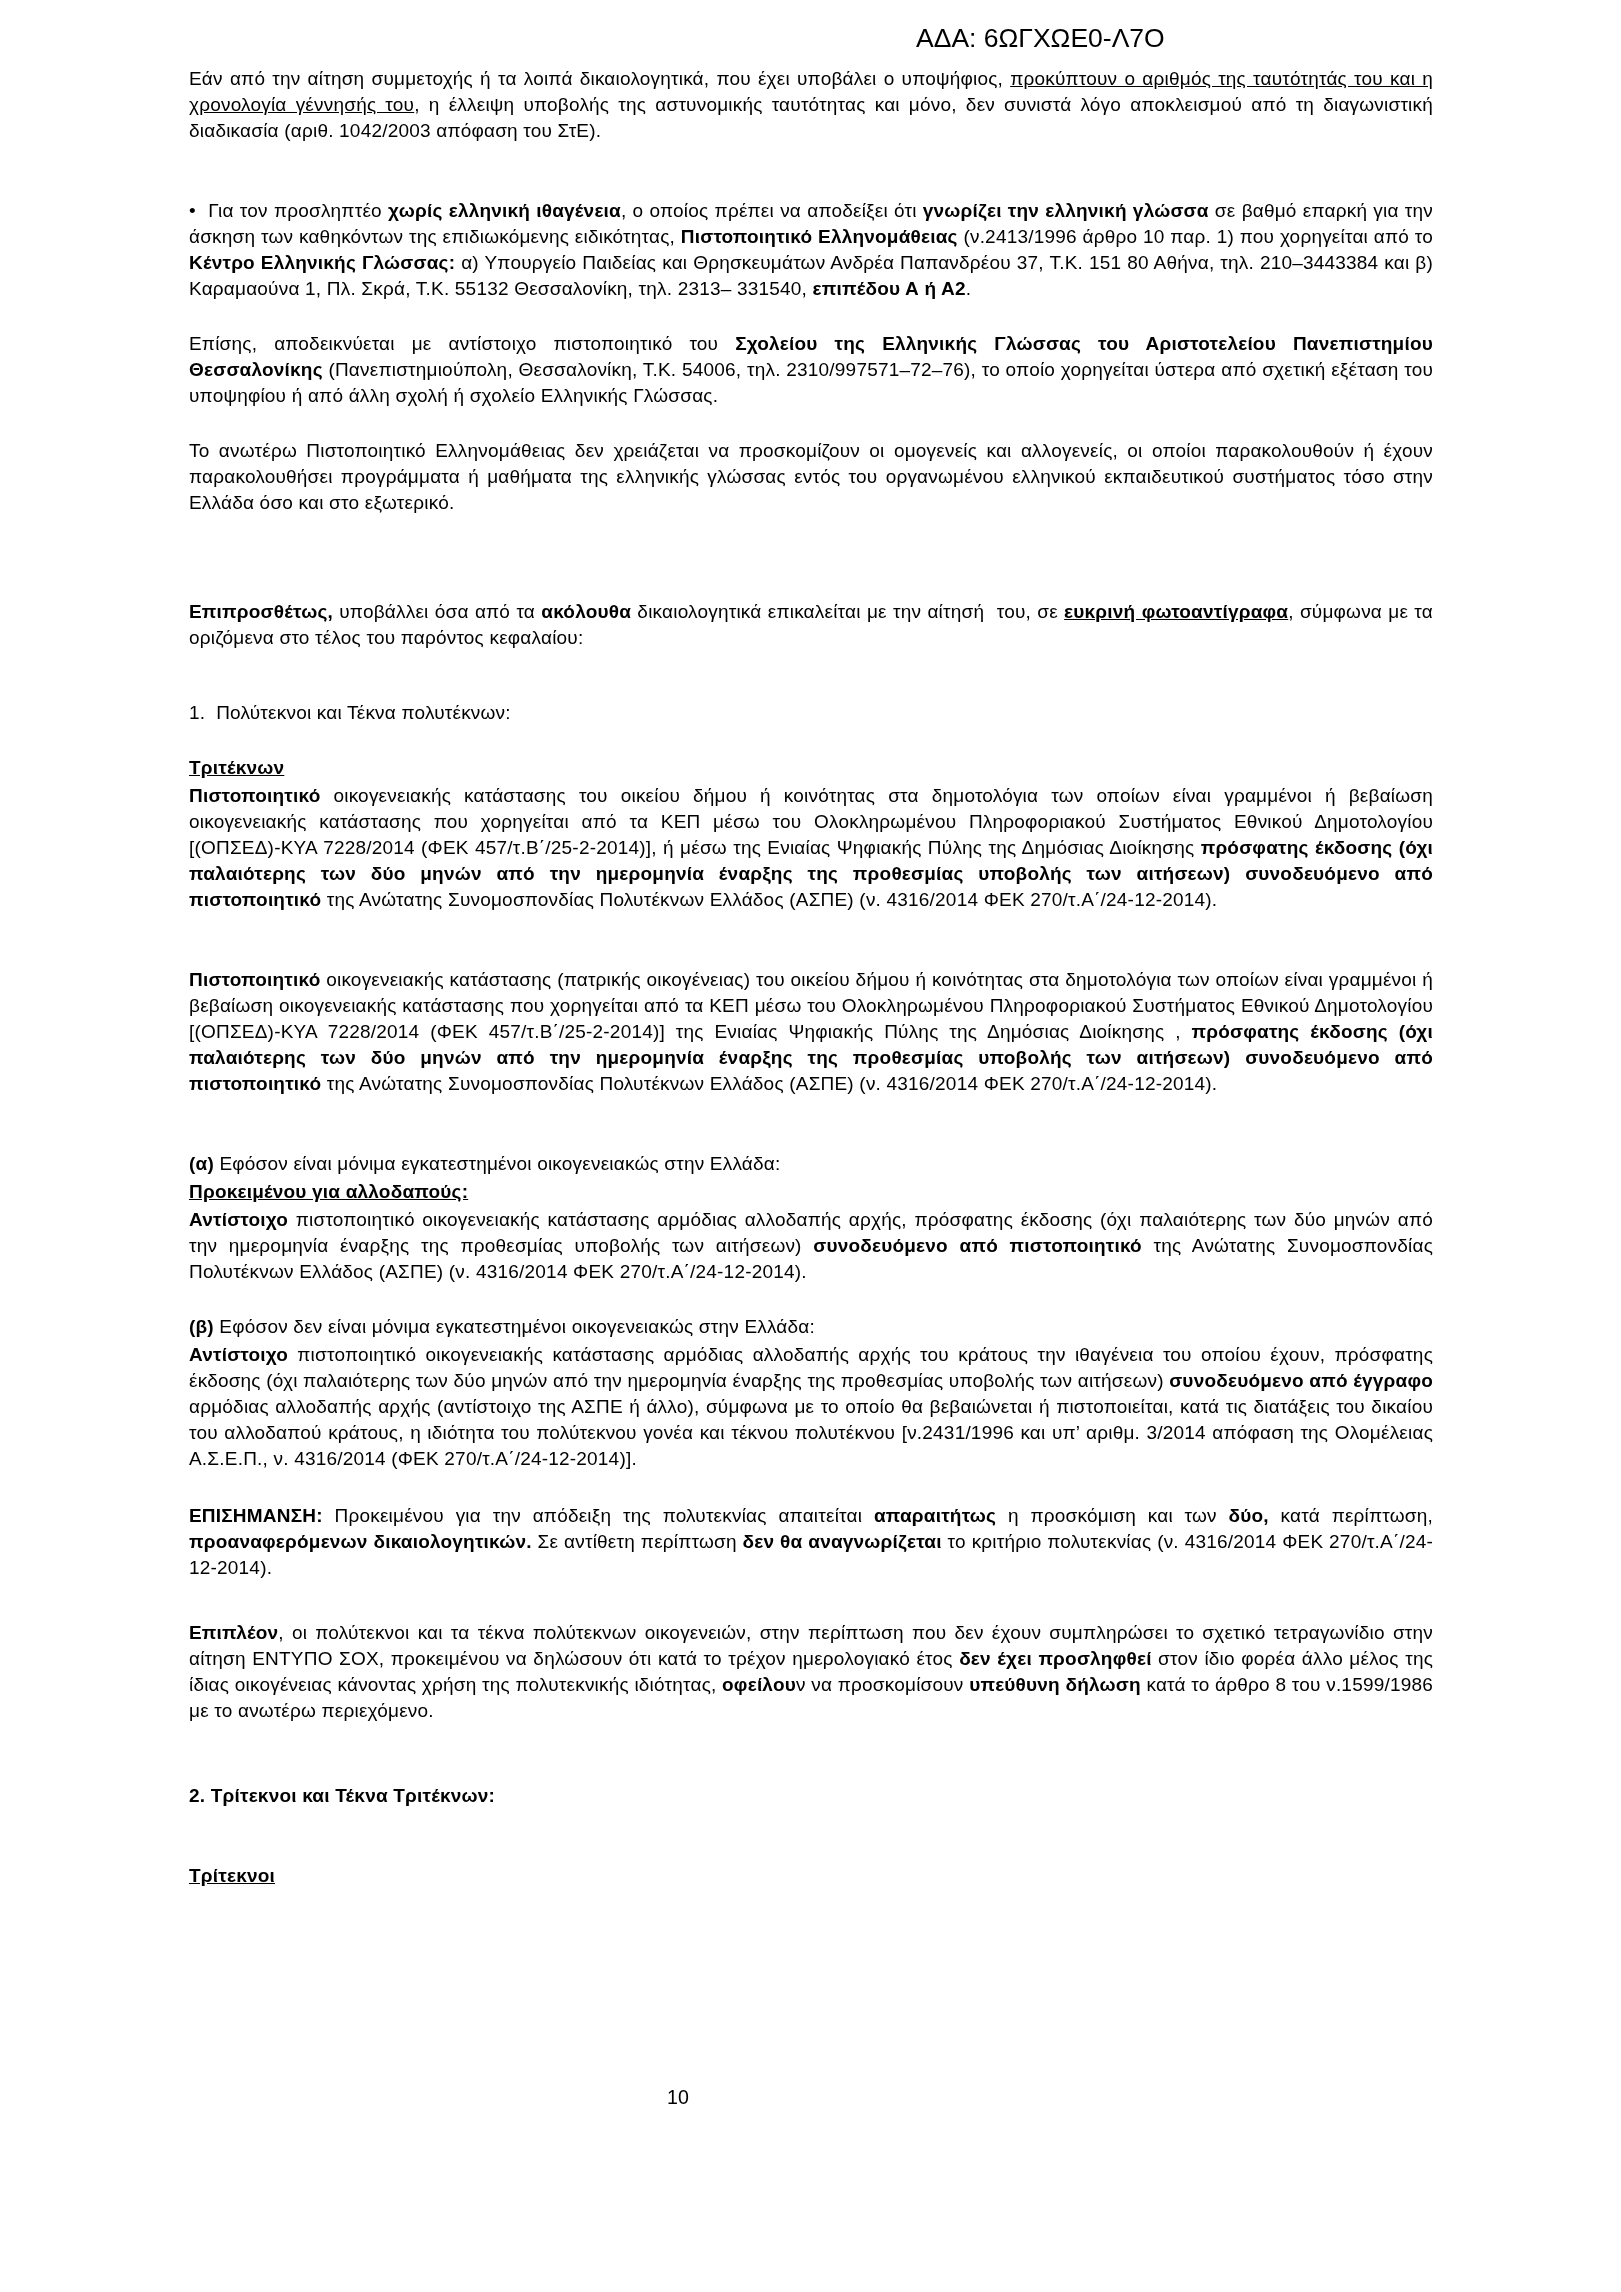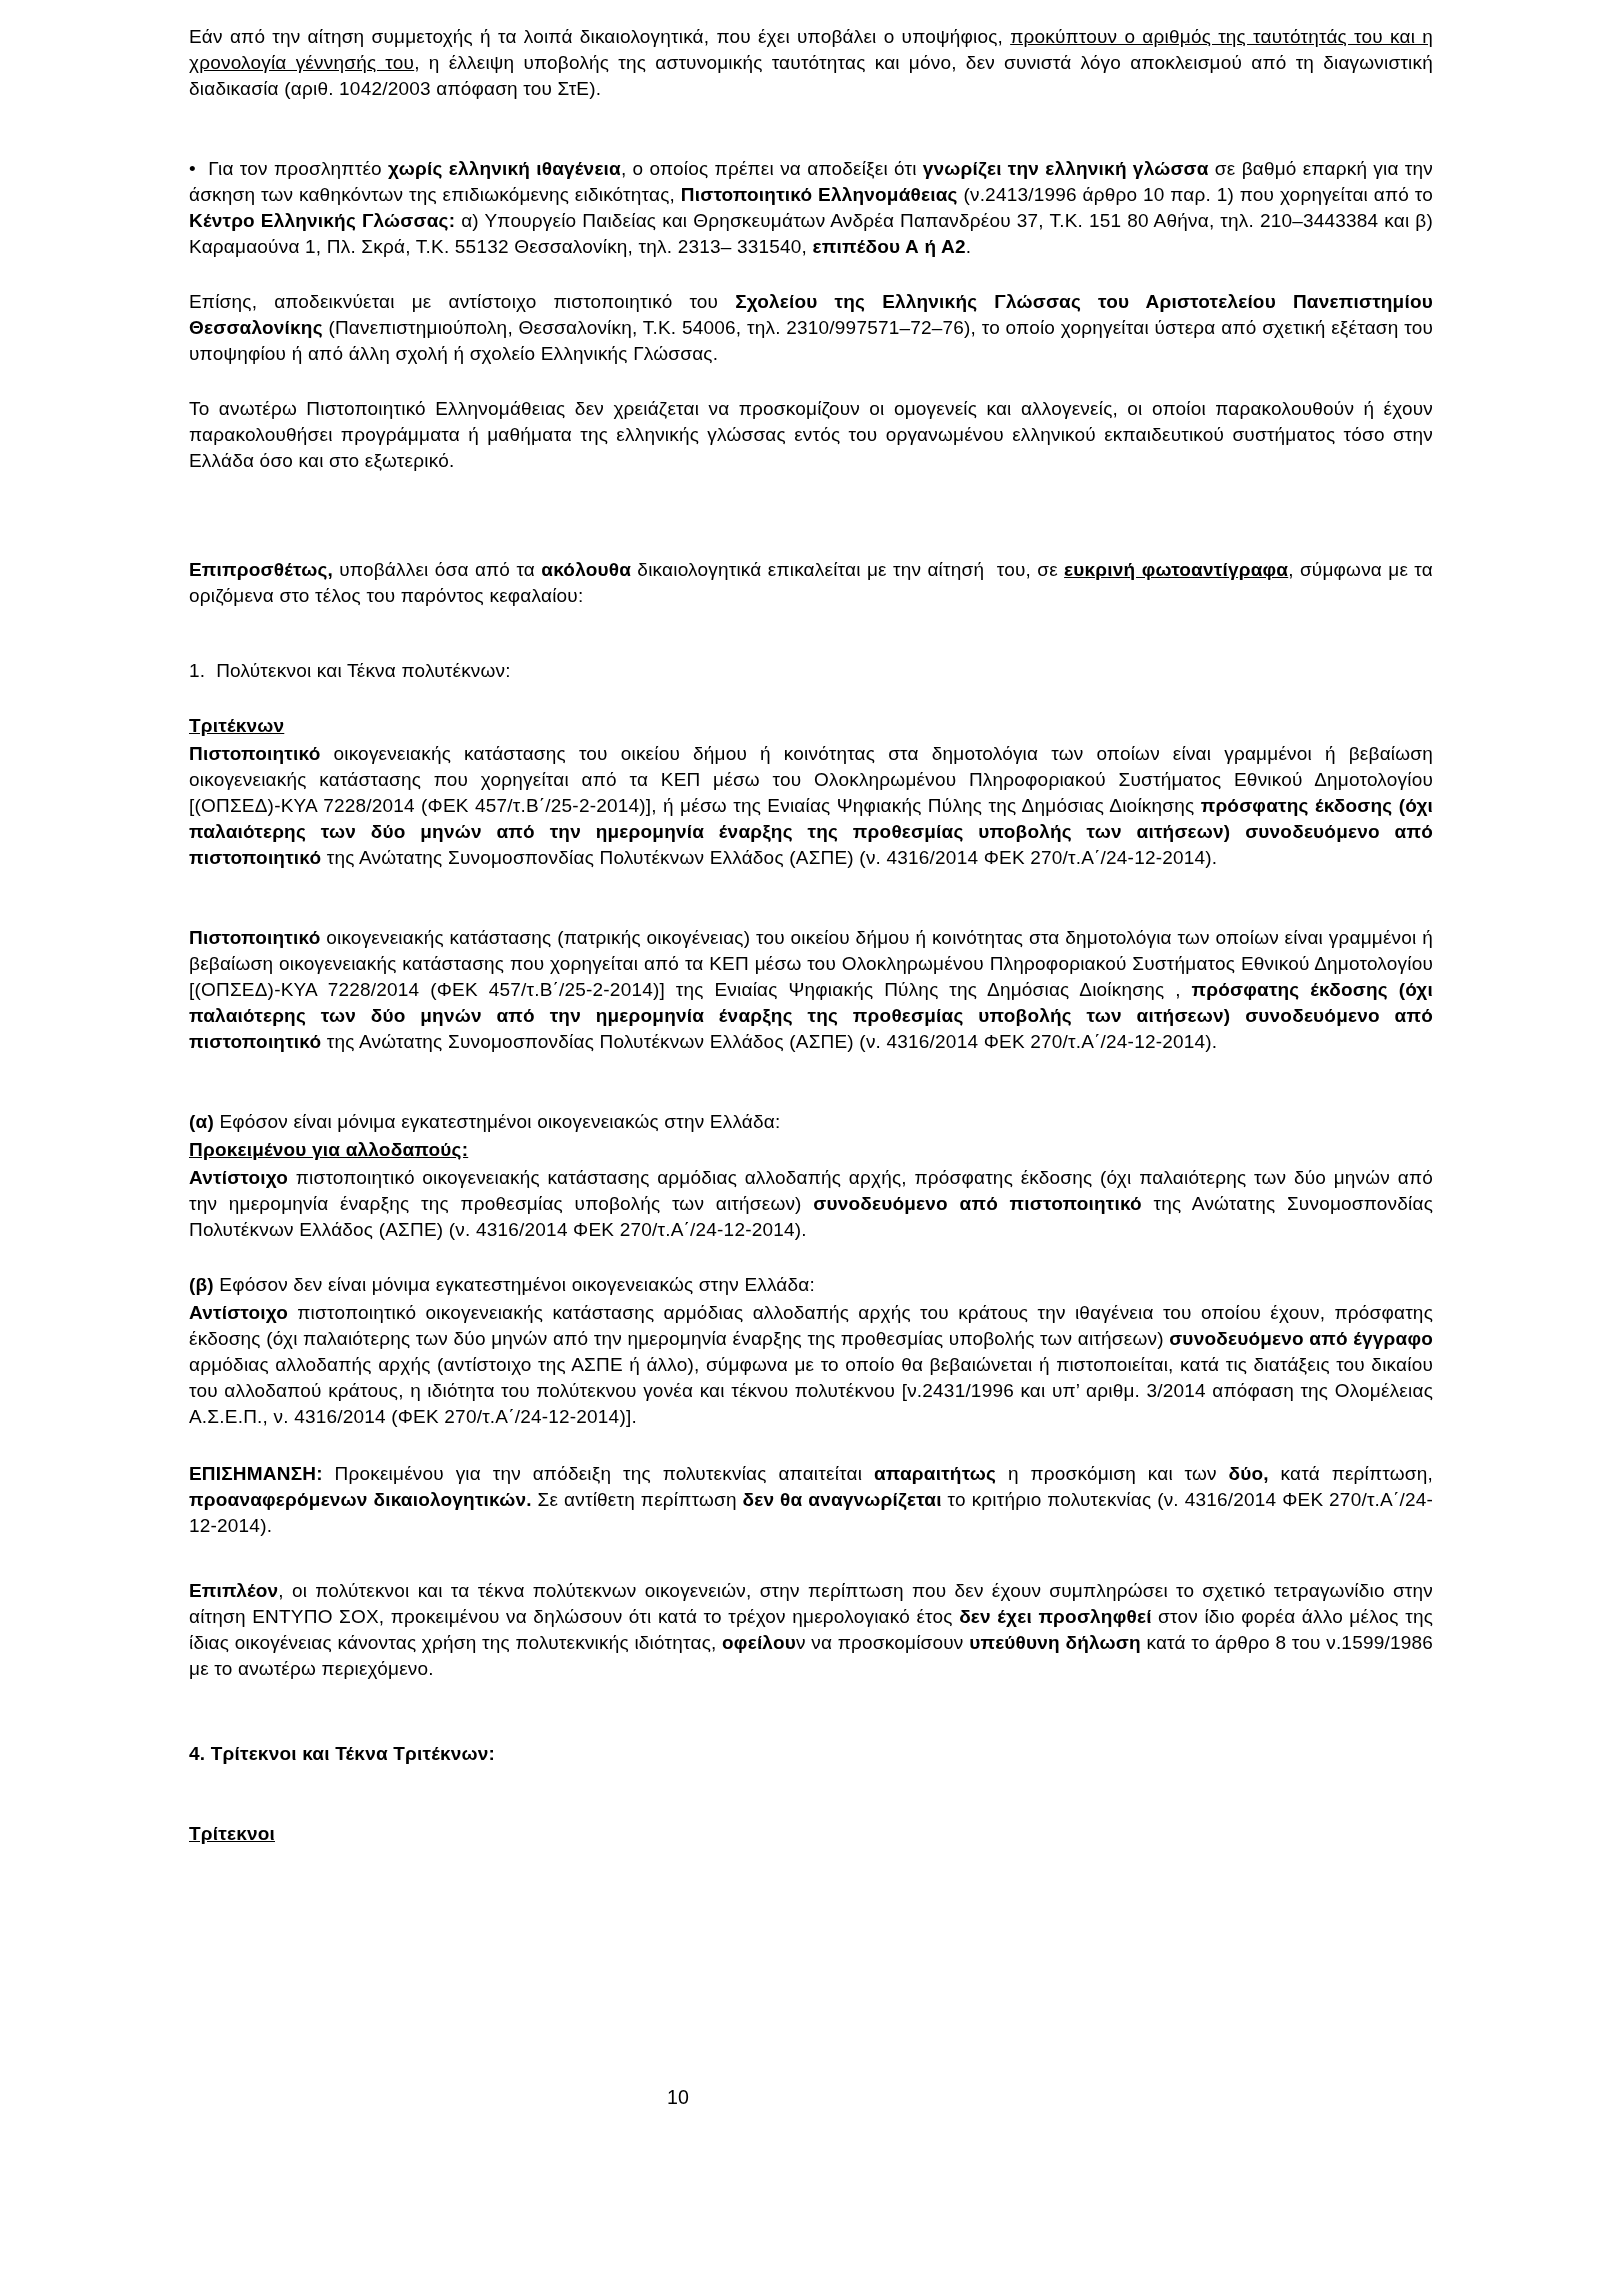--- a/index.html
+++ b/index.html
@@ -27,20 +27,21 @@
   .footer{
     position:absolute;left:0;bottom:184px;width:1356px;
     text-align:center;font-size:19.6px;
   }
 </style>
 </head>
 <body>
 
 <div class="page">
 
+  <div class="ada">ΑΔΑ: 6ΩΓΧΩΕ0-Λ7Ο</div>
 
   <div class="blk p" style="margin-bottom:54px"><span>Εάν από την αίτηση συμμετοχής ή τα λοιπά δικαιολογητικά, που έχει υποβάλει ο υποψήφιος, </span><span style="text-decoration: underline;">προκύπτουν ο αριθμός της ταυτότητάς του και η χρονολογία γέννησής του</span><span>, η έλλειψη υποβολής της αστυνομικής ταυτότητας και μόνο, δεν συνιστά λόγο αποκλεισμού από τη διαγωνιστική διαδικασία (αριθ. 1042/2003 απόφαση του ΣτΕ).</span></div>
 
   <div class="blk p" style="margin-bottom:29px"><span>•&nbsp;&nbsp;Για τον προσληπτέο </span><span style="font-weight: bold;">χωρίς ελληνική ιθαγένεια</span><span>, ο οποίος πρέπει να αποδείξει ότι </span><span style="font-weight: bold;">γνωρίζει την ελληνική γλώσσα</span><span> σε βαθμό επαρκή για την άσκηση των καθηκόντων της επιδιωκόμενης ειδικότητας, </span><span style="font-weight: bold;">Πιστοποιητικό Ελληνομάθειας</span><span> (ν.2413/1996 άρθρο 10 παρ. 1) που χορηγείται από το </span><span style="font-weight: bold;">Κέντρο Ελληνικής Γλώσσας:</span><span> α) Υπουργείο Παιδείας και Θρησκευμάτων Ανδρέα Παπανδρέου 37, Τ.Κ. 151 80 Αθήνα, τηλ. 210–3443384 και β) Καραμαούνα 1, Πλ. Σκρά, Τ.Κ. 55132 Θεσσαλονίκη, τηλ. 2313– 331540, </span><span style="font-weight: bold;">επιπέδου Α ή Α2</span><span>.</span></div>
 
   <div class="blk p" style="margin-bottom:29px"><span>Επίσης, αποδεικνύεται με αντίστοιχο πιστοποιητικό του </span><span style="font-weight: bold;">Σχολείου της Ελληνικής Γλώσσας του Αριστοτελείου Πανεπιστημίου Θεσσαλονίκης</span><span> (Πανεπιστημιούπολη, Θεσσαλονίκη, Τ.Κ. 54006, τηλ. 2310/997571–72–76), το οποίο χορηγείται ύστερα από σχετική εξέταση του υποψηφίου ή από άλλη σχολή ή σχολείο Ελληνικής Γλώσσας.</span></div>
 
   <div class="blk p" style="margin-bottom:83px"><span>Το ανωτέρω Πιστοποιητικό Ελληνομάθειας δεν χρειάζεται να προσκομίζουν οι ομογενείς και αλλογενείς, οι οποίοι παρακολουθούν ή έχουν παρακολουθήσει προγράμματα ή μαθήματα της ελληνικής γλώσσας εντός του οργανωμένου ελληνικού εκπαιδευτικού συστήματος τόσο στην Ελλάδα όσο και στο εξωτερικό.</span></div>
 
   <div class="blk p" style="margin-bottom:49px"><span style="font-weight: bold;">Επιπροσθέτως,</span><span> υποβάλλει όσα από τα </span><span style="font-weight: bold;">ακόλουθα</span><span> δικαιολογητικά επικαλείται με την αίτησή&nbsp; του, σε </span><span style="font-weight: bold; text-decoration: underline;">ευκρινή φωτοαντίγραφα</span><span>, σύμφωνα με τα οριζόμενα στο τέλος του παρόντος κεφαλαίου:</span></div>
@@ -61,20 +62,20 @@
   <div class="blk p" style="margin-bottom:29px"><span style="font-weight: bold;">Αντίστοιχο</span><span> πιστοποιητικό οικογενειακής κατάστασης αρμόδιας αλλοδαπής αρχής, πρόσφατης έκδοσης (όχι παλαιότερης των δύο μηνών από την ημερομηνία έναρξης της προθεσμίας υποβολής των αιτήσεων) </span><span style="font-weight: bold;">συνοδευόμενο από πιστοποιητικό</span><span> της Ανώτατης Συνομοσπονδίας Πολυτέκνων Ελλάδος (ΑΣΠΕ) (ν. 4316/2014 ΦΕΚ 270/τ.Α΄/24-12-2014).</span></div>
 
   <div class="blk" style="margin-bottom:2px"><span style="font-weight: bold;">(β)</span><span> Εφόσον δεν είναι μόνιμα εγκατεστημένοι οικογενειακώς στην Ελλάδα:</span></div>
 
   <div class="blk p" style="margin-bottom:31px"><span style="font-weight: bold;">Αντίστοιχο</span><span> πιστοποιητικό οικογενειακής κατάστασης αρμόδιας αλλοδαπής αρχής του κράτους την ιθαγένεια του οποίου έχουν, πρόσφατης έκδοσης (όχι παλαιότερης των δύο μηνών από την ημερομηνία έναρξης της προθεσμίας υποβολής των αιτήσεων) </span><span style="font-weight: bold;">συνοδευόμενο από έγγραφο</span><span> αρμόδιας αλλοδαπής αρχής (αντίστοιχο της ΑΣΠΕ ή άλλο), σύμφωνα με το οποίο θα βεβαιώνεται ή πιστοποιείται, κατά τις διατάξεις του δικαίου του αλλοδαπού κράτους, η ιδιότητα του πολύτεκνου γονέα και τέκνου πολυτέκνου [ν.2431/1996 και υπ’ αριθμ. 3/2014 απόφαση της Ολομέλειας Α.Σ.Ε.Π., ν. 4316/2014 (ΦΕΚ 270/τ.Α΄/24-12-2014)].</span></div>
 
   <div class="blk p" style="margin-bottom:39px"><span style="font-weight: bold;">ΕΠΙΣΗΜΑΝΣΗ:</span><span> Προκειμένου για την απόδειξη της πολυτεκνίας απαιτείται </span><span style="font-weight: bold;">απαραιτήτως</span><span> η προσκόμιση και των </span><span style="font-weight: bold;">δύο,</span><span> κατά περίπτωση, </span><span style="font-weight: bold;">προαναφερόμενων δικαιολογητικών.</span><span> Σε αντίθετη περίπτωση </span><span style="font-weight: bold;">δεν θα αναγνωρίζεται</span><span> το κριτήριο πολυτεκνίας (ν. 4316/2014 ΦΕΚ 270/τ.Α΄/24-12-2014).</span></div>
 
   <div class="blk p" style="margin-bottom:59px"><span style="font-weight: bold;">Επιπλέον</span><span>, οι πολύτεκνοι και τα τέκνα πολύτεκνων οικογενειών, στην περίπτωση που δεν έχουν συμπληρώσει το σχετικό τετραγωνίδιο στην αίτηση ΕΝΤΥΠΟ ΣΟΧ, προκειμένου να δηλώσουν ότι κατά το τρέχον ημερολογιακό έτος </span><span style="font-weight: bold;">δεν έχει προσληφθεί</span><span> στον ίδιο φορέα άλλο μέλος της ίδιας οικογένειας κάνοντας χρήση της πολυτεκνικής ιδιότητας, </span><span style="font-weight: bold;">οφείλου</span><span>ν να προσκομίσουν </span><span style="font-weight: bold;">υπεύθυνη δήλωση</span><span> κατά το άρθρο 8 του ν.1599/1986 με το ανωτέρω περιεχόμενο.</span></div>
 
-  <div class="blk" style="margin-bottom:54px"><span style="font-weight: bold;">4. Τρίτεκνοι και Τέκνα Τριτέκνων:</span></div>
+  <div class="blk" style="margin-bottom:54px"><span style="font-weight: bold;">2. Τρίτεκνοι και Τέκνα Τριτέκνων:</span></div>
 
   <div class="blk"><span style="font-weight: bold; text-decoration: underline;">Τρίτεκνοι</span></div>
 
   <div class="footer">10</div>
 
 </div>
 
 
 </body></html>

